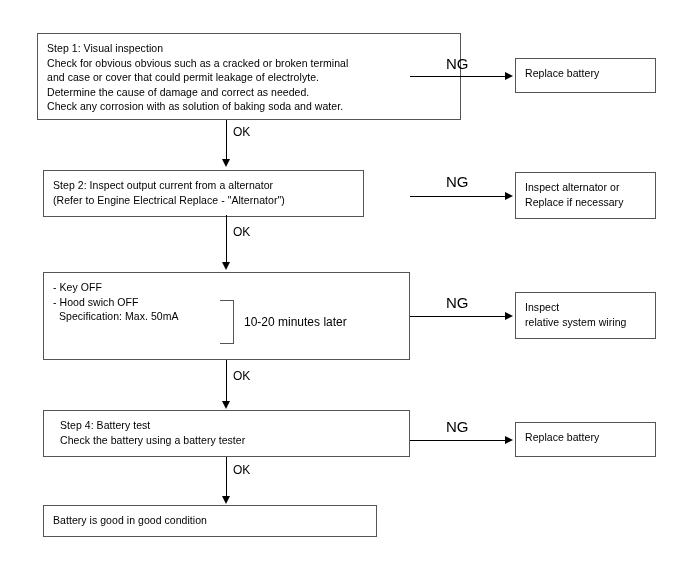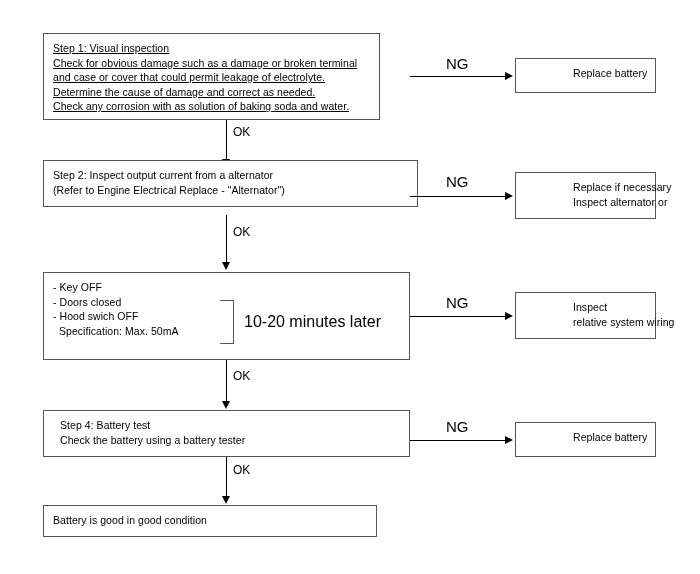--- a/index.html
+++ b/index.html
@@ -24,21 +24,20 @@
     padding: 7px 9px 6px 9px;
   }
   .box .line {
     font-size: 10.5px;
     line-height: 14.6px;
     white-space: pre;
     letter-spacing: 0.05px;
   }
   .box.right .line {
     line-height: 15px;
-    margin-left: 48px;
   }
   
   .vline {
     position: absolute;
     width: 1px;
     background: #000000;
   }
   .varrow {
     position: absolute;
     width: 0;
@@ -77,71 +76,70 @@
   
   .bracket {
     position: absolute;
     box-sizing: border-box;
     border: 1px solid #555555;
     border-left: none;
     background: transparent;
   }
   .bracket-label {
     position: absolute;
-    font-size: 16px;
+    font-size: 12px;
     line-height: 12px;
     white-space: nowrap;
   }
 </style>
 </head>
 <body>
 
 <div id="canvas">
 
-  <div class="box" style="left:43px; top:33px; width:337px; height:87px;text-decoration:underline;">
+  <div class="box" style="left:37px; top:33px; width:424px; height:87px;">
     <div class="line">Step 1: Visual inspection</div>
-    <div class="line">Check for obvious damage such as a damage or broken terminal</div>
+    <div class="line">Check for obvious obvious such as a cracked or broken terminal</div>
     <div class="line">and case or cover that could permit leakage of electrolyte.</div>
     <div class="line">Determine the cause of damage and correct as needed.</div>
     <div class="line">Check any corrosion with as solution of baking soda and water.</div>
   </div>
 
   <div class="hline" style="left:410px; top:76px; width:97px;"></div>
   <div class="harrow" style="left:505px; top:71.5px;"></div>
   <div class="hlabel" style="left:416px; top:58px;">NG</div>
 
   <div class="box right" style="left:515px; top:58px; width:141px; height:35px;">
     <div class="line">Replace battery</div>
   </div>
 
   <div class="vline" style="left:226px; top:120px; height:40px;"></div>
   <div class="varrow" style="left:221.5px; top:159px;"></div>
   <div class="vlabel" style="left:233px; top:126px;">OK</div>
 
-  <div class="box" style="left:43px; top:160px; width:375px; height:47px;">
+  <div class="box" style="left:43px; top:170px; width:321px; height:47px;">
     <div class="line">Step 2: Inspect output current from a alternator</div>
     <div class="line">(Refer to Engine Electrical Replace - "Alternator")</div>
   </div>
 
   <div class="hline" style="left:410px; top:196px; width:97px;"></div>
   <div class="harrow" style="left:505px; top:191.5px;"></div>
   <div class="hlabel" style="left:416px; top:176px;">NG</div>
 
   <div class="box right" style="left:515px; top:172px; width:141px; height:47px;">
+    <div class="line">Inspect alternator or</div>
     <div class="line">Replace if necessary</div>
-    <div class="line">Inspect alternator or</div>
   </div>
 
   <div class="vline" style="left:226px; top:215px; height:48px;"></div>
   <div class="varrow" style="left:221.5px; top:262px;"></div>
   <div class="vlabel" style="left:233px; top:226px;">OK</div>
 
   <div class="box" style="left:43px; top:272px; width:367px; height:88px;">
     <div class="line">- Key OFF</div>
-    <div class="line">- Doors closed</div>
     <div class="line">- Hood swich OFF</div>
     <div class="line">  Specification: Max. 50mA</div>
   </div>
 
   <div class="bracket" style="left:220px; top:300px; width:14px; height:44px;"></div>
   <div class="bracket-label" style="left:244px; top:316px;">10-20 minutes later</div>
 
   <div class="hline" style="left:410px; top:316px; width:97px;"></div>
   <div class="harrow" style="left:505px; top:311.5px;"></div>
   <div class="hlabel" style="left:416px; top:297px;">NG</div>

